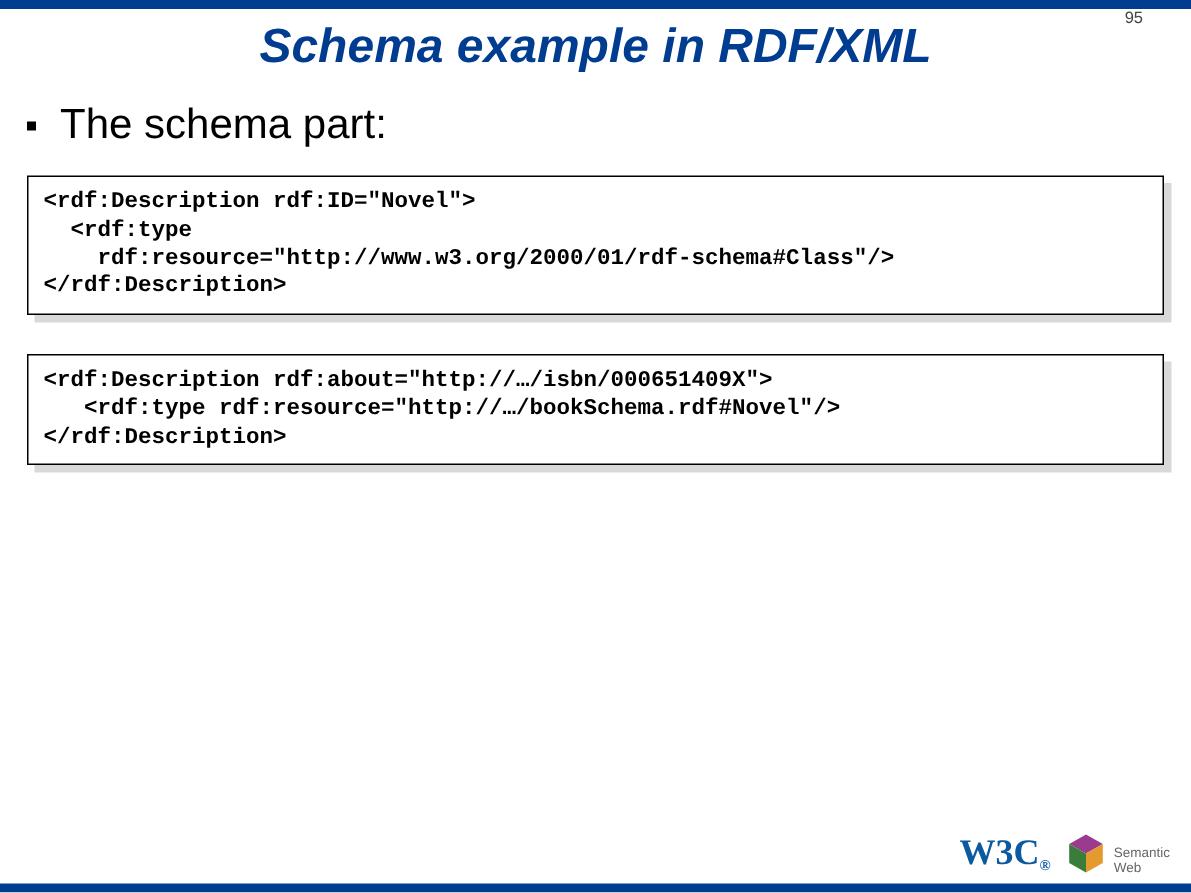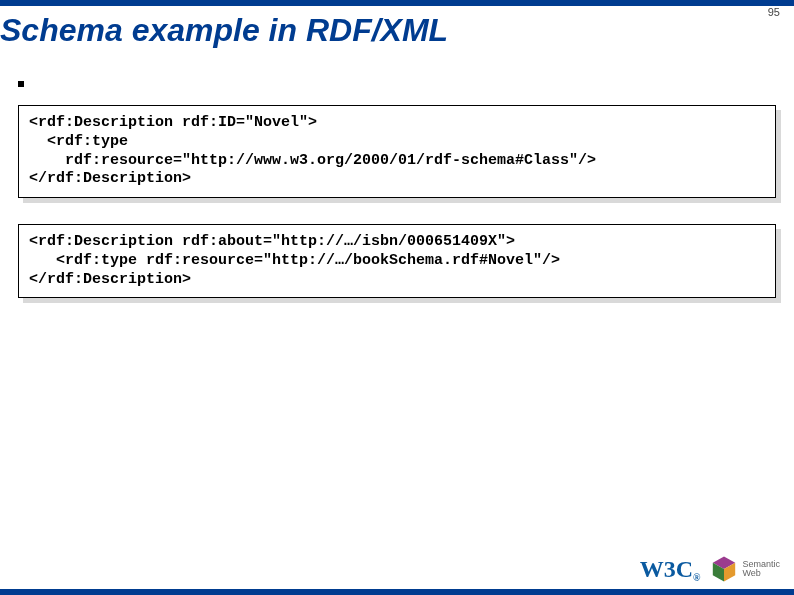--- a/index.html
+++ b/index.html
@@ -10,25 +10,26 @@
     position: relative;
   }
   .top-border {
     width: 100%;
     height: 6px;
     background: #003C90;
   }
   .slide-number {
     position: absolute;
     top: 6px;
-    right: 14px;
+    right: 32px;
     font-size: 11px;
     color: #444;
   }
   .title {
+    text-align: center;
     color: #003C90;
     font-size: 32px;
     font-weight: bold;
     font-style: italic;
     margin-top: 6px;
     margin-bottom: 18px;
     font-family: Arial, sans-serif;
   }
   .content {
     padding: 0 14px;
@@ -96,21 +97,21 @@
     align-items: flex-end;
     font-family: "Times New Roman", serif;
     font-weight: bold;
   }
   .w3c-w { color: #0b5aa0; font-size: 24px; }
   .w3c-3 { color: #0b5aa0; font-size: 24px; }
   .w3c-c { color: #0b5aa0; font-size: 24px; }
   .w3c-reg { color: #0b5aa0; font-size: 10px; vertical-align: top; }
   .sw-logo {
     display: flex;
-    align-items: center;
+    align-items: flex-end;
     gap: 4px;
   }
   .sw-cube {
     width: 28px;
     height: 28px;
     position: relative;
   }
   .sw-cube svg { width: 100%; height: 100%; }
   .sw-text {
     display: flex;
@@ -126,20 +127,21 @@
 <div class="top-border"></div>
 
 <div class="slide-number">95</div>
 
 <h1 class="title">Schema example in RDF/XML</h1>
 
 <div class="content">
 
   <div class="bullet-item">
     <div class="bullet-dot"></div>
+    <div class="bullet-text">The schema part:</div>
   </div>
 
   <div class="code-wrap">
     <div class="code-shadow"></div>
     <div class="code-box">&lt;rdf:Description rdf:ID="Novel"&gt;
   &lt;rdf:type
     rdf:resource="http://www.w3.org/2000/01/rdf-schema#Class"/&gt;
 &lt;/rdf:Description&gt;</div>
   </div>
 

